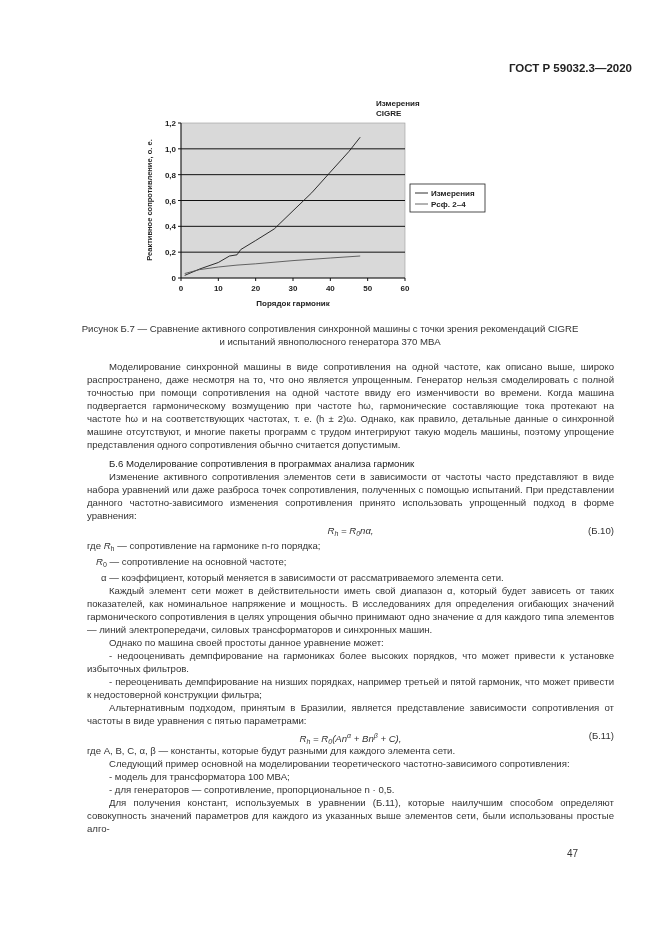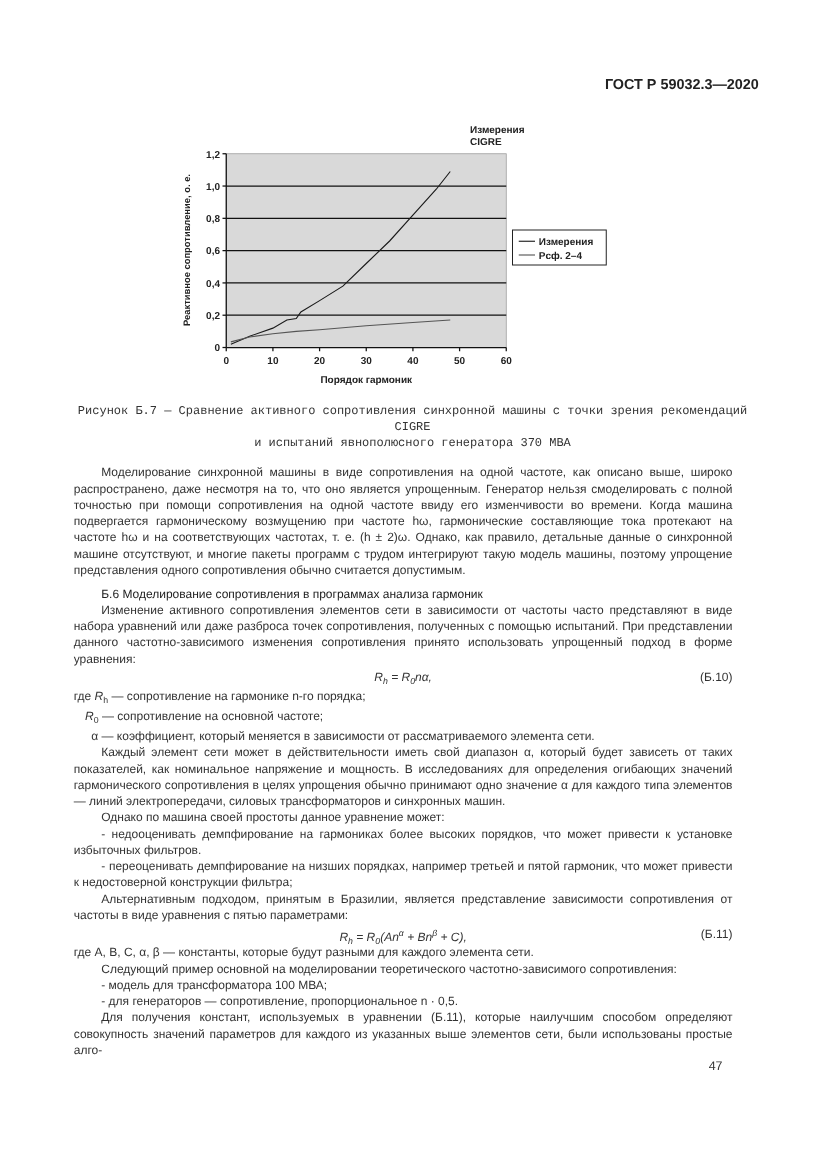--- a/index.html
+++ b/index.html
@@ -1,20 +1,20 @@
 <!DOCTYPE html>
 <html><head>
 <meta charset="utf-8">
 <style>
   html,body{margin:0;padding:0;background:#fff;}
   body{width:661px;height:935px;position:relative;overflow:hidden;
        font-family:"Liberation Sans",sans-serif;color:#2a2a2a;}
-  .hdr{position:absolute;left:455px;top:62px;width:152px;text-align:right;font-weight:bold;font-size:11.5px;color:#222;}
+  .hdr{position:absolute;left:480px;top:62px;width:152px;text-align:right;font-weight:bold;font-size:11.5px;color:#222;}
   #chart{position:absolute;left:0;top:0;}
-  .cap{position:absolute;left:50px;width:560px;top:322px;text-align:center;font-size:9.6px;line-height:13px;color:#333;font-family:Liberation Mono, monospace;}
+  .cap{position:absolute;left:50px;width:560px;top:322px;text-align:center;font-size:9.6px;line-height:13px;color:#333;}
   .body{position:absolute;left:59px;width:527px;font-size:9.6px;line-height:13px;color:#333;text-align:justify;}
   .p{margin:0;text-indent:22px;}
   .li{margin:0;text-indent:22px;}
   .sec{font-weight:normal;margin:0;text-indent:22px;color:#222;}
   .eq{position:relative;height:17px;margin:0;}
   .eq .f{position:absolute;left:0;right:0;text-align:center;font-style:italic;top:2px;}
   .eq .n{position:absolute;right:0;top:2px;}
   .def{margin:0;}
   .def.i1{padding-left:9px;}
   .def.i2{padding-left:14px;}
@@ -87,21 +87,21 @@
     <line id="lg2" x1="415" y1="204" x2="428" y2="204" stroke-width="0.9" stroke="#555555"></line>
     <text x="431" y="207" font-size="8" font-weight="bold" fill="#222" font-family="Liberation Sans, sans-serif">Рсф. 2–4</text>
   </g>
 </svg>
 
 <div class="cap">
   <div>Рисунок Б.7 — Сравнение активного сопротивления синхронной машины с точки зрения рекомендаций CIGRE</div>
   <div>и испытаний явнополюсного генератора 370 МВА</div>
 </div>
 
-<div class="body" style="top:372px;">
+<div class="body" style="top:360px;margin-left:28px;">
   <p class="p">Моделирование синхронной машины в виде сопротивления на одной частоте, как описано выше, широко распространено, даже несмотря на то, что оно является упрощенным. Генератор нельзя смоделировать с полной точностью при помощи сопротивления на одной частоте ввиду его изменчивости во времени. Когда машина подвергается гармоническому возмущению при частоте hω, гармонические составляющие тока протекают на частоте hω и на соответствующих частотах, т. е. (h ± 2)ω. Однако, как правило, детальные данные о синхронной машине отсутствуют, и многие пакеты программ с трудом интегрируют такую модель машины, поэтому упрощение представления одного сопротивления обычно считается допустимым.</p>
   <p class="sec" style="margin-top:6px;">Б.6 Моделирование сопротивления в программах анализа гармоник</p>
   <p class="p">Изменение активного сопротивления элементов сети в зависимости от частоты часто представляют в виде набора уравнений или даже разброса точек сопротивления, полученных с помощью испытаний. При представлении данного частотно-зависимого изменения сопротивления принято использовать упрощенный подход в форме уравнения:</p>
   <div class="eq">
     <span class="f"><span>R</span><sub>h</sub><span> = R</span><sub>0</sub><span>nα,</span></span>
     <span class="n">(Б.10)</span>
   </div>
   <p class="def"><span>где </span><i>R</i><sub>h</sub><span> — сопротивление на гармонике n-го порядка;</span></p>
   <p class="def i1"><i>R</i><sub>0</sub><span> — сопротивление на основной частоте;</span></p>
   <p class="def i2"><span>α</span><span> — коэффициент, который меняется в зависимости от рассматриваемого элемента сети.</span></p>

